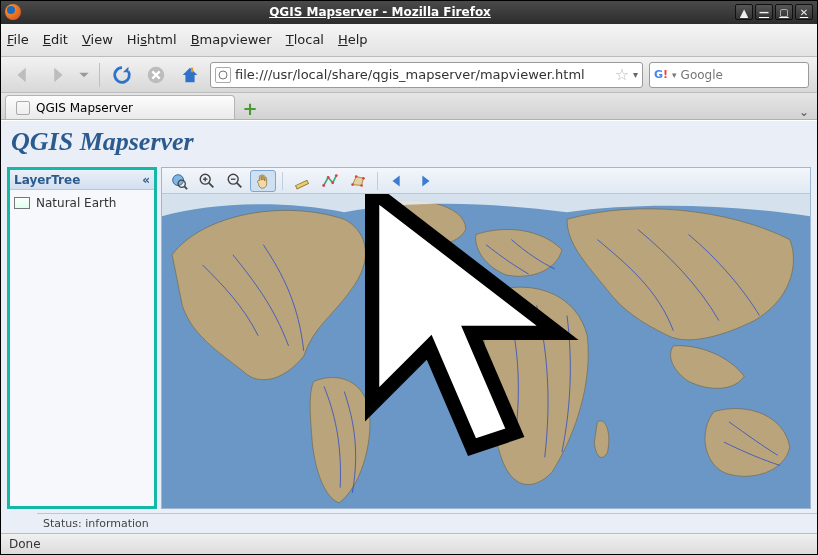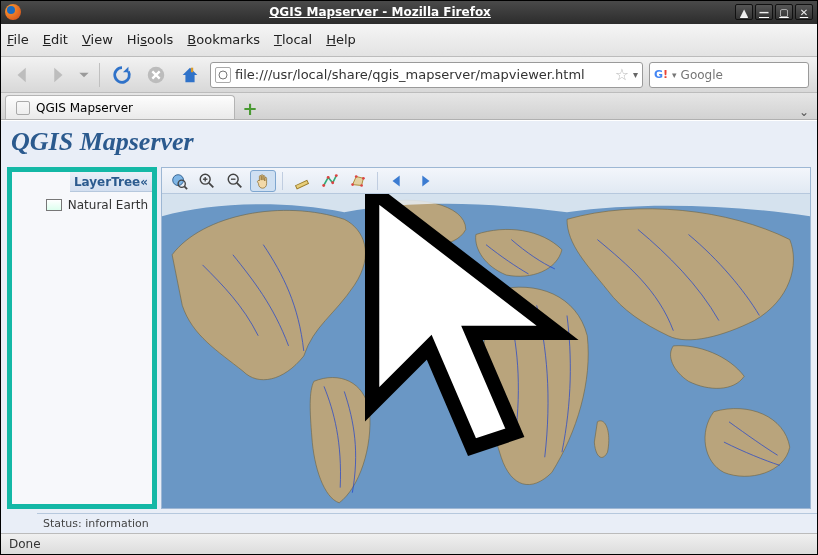--- a/index.html
+++ b/index.html
@@ -28,21 +28,21 @@
 .searchbox .g-icon span:nth-child(1){color:#4285f4}.searchbox .g-icon span:nth-child(2){color:#ea4335}
 .tabstrip { height: 28px; background: linear-gradient(#e6e6e6,#d2d2d2); display: flex; align-items: flex-end; padding: 0 4px; border-bottom: 1px solid #b0b0b0; }
 .tab { height: 24px; background: linear-gradient(#fdfdfd,#eaeaea); border: 1px solid #b4b4b4; border-bottom: none; border-radius: 4px 4px 0 0; display: flex; align-items: center; padding: 0 10px; font-size: 12px; gap: 6px; min-width: 230px; cursor: pointer; }
 .tab .site-icon { width: 14px; height: 14px; border: 1px solid #aaa; border-radius: 2px; }
 .newtab { width: 26px; height: 22px; display: flex; align-items: center; justify-content: center; color: #4a9a33; font-size: 18px; font-weight: bold; cursor: pointer; margin-left: 2px; }
 .tabstrip .spacer { flex: 1; }
 .tabstrip .list-all { width: 18px; color: #555; font-size: 12px; cursor: pointer; text-align: center; }
 .page { flex: 1; background: #e9eef7; display: flex; flex-direction: column; border-top: 1px solid #fff; }
 .page-title { font-family: Georgia, "Times New Roman", serif; font-size: 26px; font-weight: bold; font-style: italic; color: #2b5a8e; padding: 6px 10px 10px; }
 .app-body { flex: 1; display: flex; padding: 0 6px 4px; gap: 4px; min-height: 0; }
-.layertree { width: 150px; background: #f7f8fb; border: 5px solid #14b8a6; display: flex; flex-direction: column; font-size: 12px; align-items: flex-end; }
+.layertree { width: 150px; background: #f7f8fb; border: 3px solid #14b8a6; display: flex; flex-direction: column; font-size: 12px; }
 .layertree-header { height: 20px; background: linear-gradient(#eaf0f8,#d3dff0); border-bottom: 1px solid #b6c8dd; display: flex; align-items: center; justify-content: space-between; padding: 0 4px; color: #2b5a8e; font-weight: bold; cursor: default; }
 .layertree-header .collapse { color: #2b5a8e; cursor: pointer; font-size: 12px; }
 .layertree-body { flex: 1; padding: 4px 0; }
 .layer-item { display: flex; align-items: center; gap: 6px; padding: 2px 4px; font-size: 12px; color: #333; cursor: pointer; }
 .layer-item .layer-icon { width: 16px; height: 12px; border: 1px solid #777; background: linear-gradient(#fff,#dfe); display: inline-block; }
 .mapwrap { flex: 1; display: flex; flex-direction: column; border: 1px solid #9db7d4; background: #fff; min-width: 0; }
 .map-toolbar { height: 26px; background: linear-gradient(#f3f6fb,#e1e9f3); border-bottom: 1px solid #b6c8dd; display: flex; align-items: center; padding: 0 4px; gap: 2px; }
 .tbtn { width: 26px; height: 22px; display: flex; align-items: center; justify-content: center; border: 1px solid transparent; border-radius: 3px; cursor: pointer; }
 .tbtn.active { background: #cfe0f2; border-color: #7ea6cf; }
 .tbtn svg { width: 18px; height: 18px; }
@@ -64,22 +64,22 @@
     <span class="wbtn">▲</span>
     <span class="wbtn">—</span>
     <span class="wbtn">▢</span>
     <span class="wbtn">✕</span>
   </div>
 
   <div class="menubar">
     <span class="mitem"><u>F</u><span>ile</span></span>
     <span class="mitem"><u>E</u><span>dit</span></span>
     <span class="mitem"><u>V</u><span>iew</span></span>
-    <span class="mitem"><span>Hi</span><u>s</u><span>ools</span></span>
-    <span class="mitem"><u>B</u><span>ookmarks</span></span>
+    <span class="mitem"><span>Hi</span><u>s</u><span>html</span></span>
+    <span class="mitem"><u>B</u><span>mapviewer</span></span>
     <span class="mitem"><u>T</u><span>local</span></span>
     <span class="mitem"><u>H</u><span>elp</span></span>
   </div>
 
   <div class="nav-toolbar">
     <div class="nav-btn">
       <svg viewBox="0 0 24 24">
           <path d="M15 4 L6 12 L15 20 Z" fill="#bdbdbd"></path>
         </svg>
     </div>

